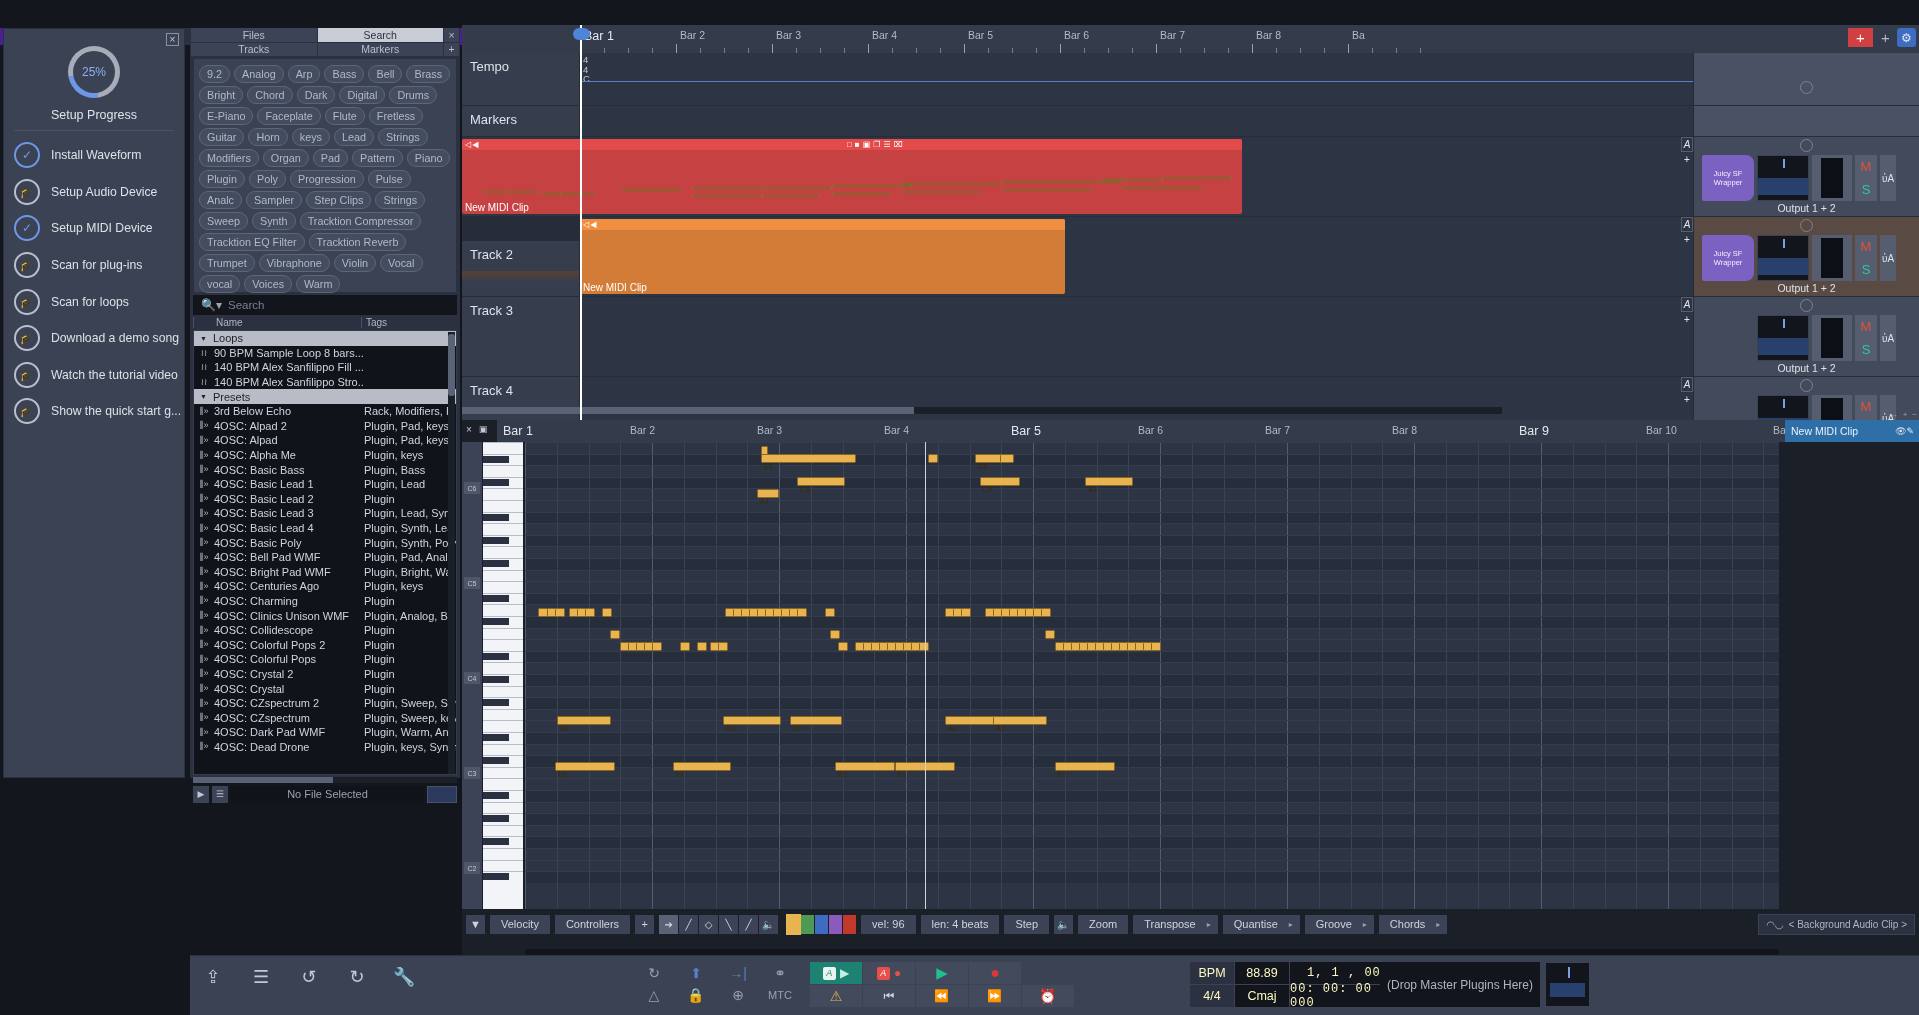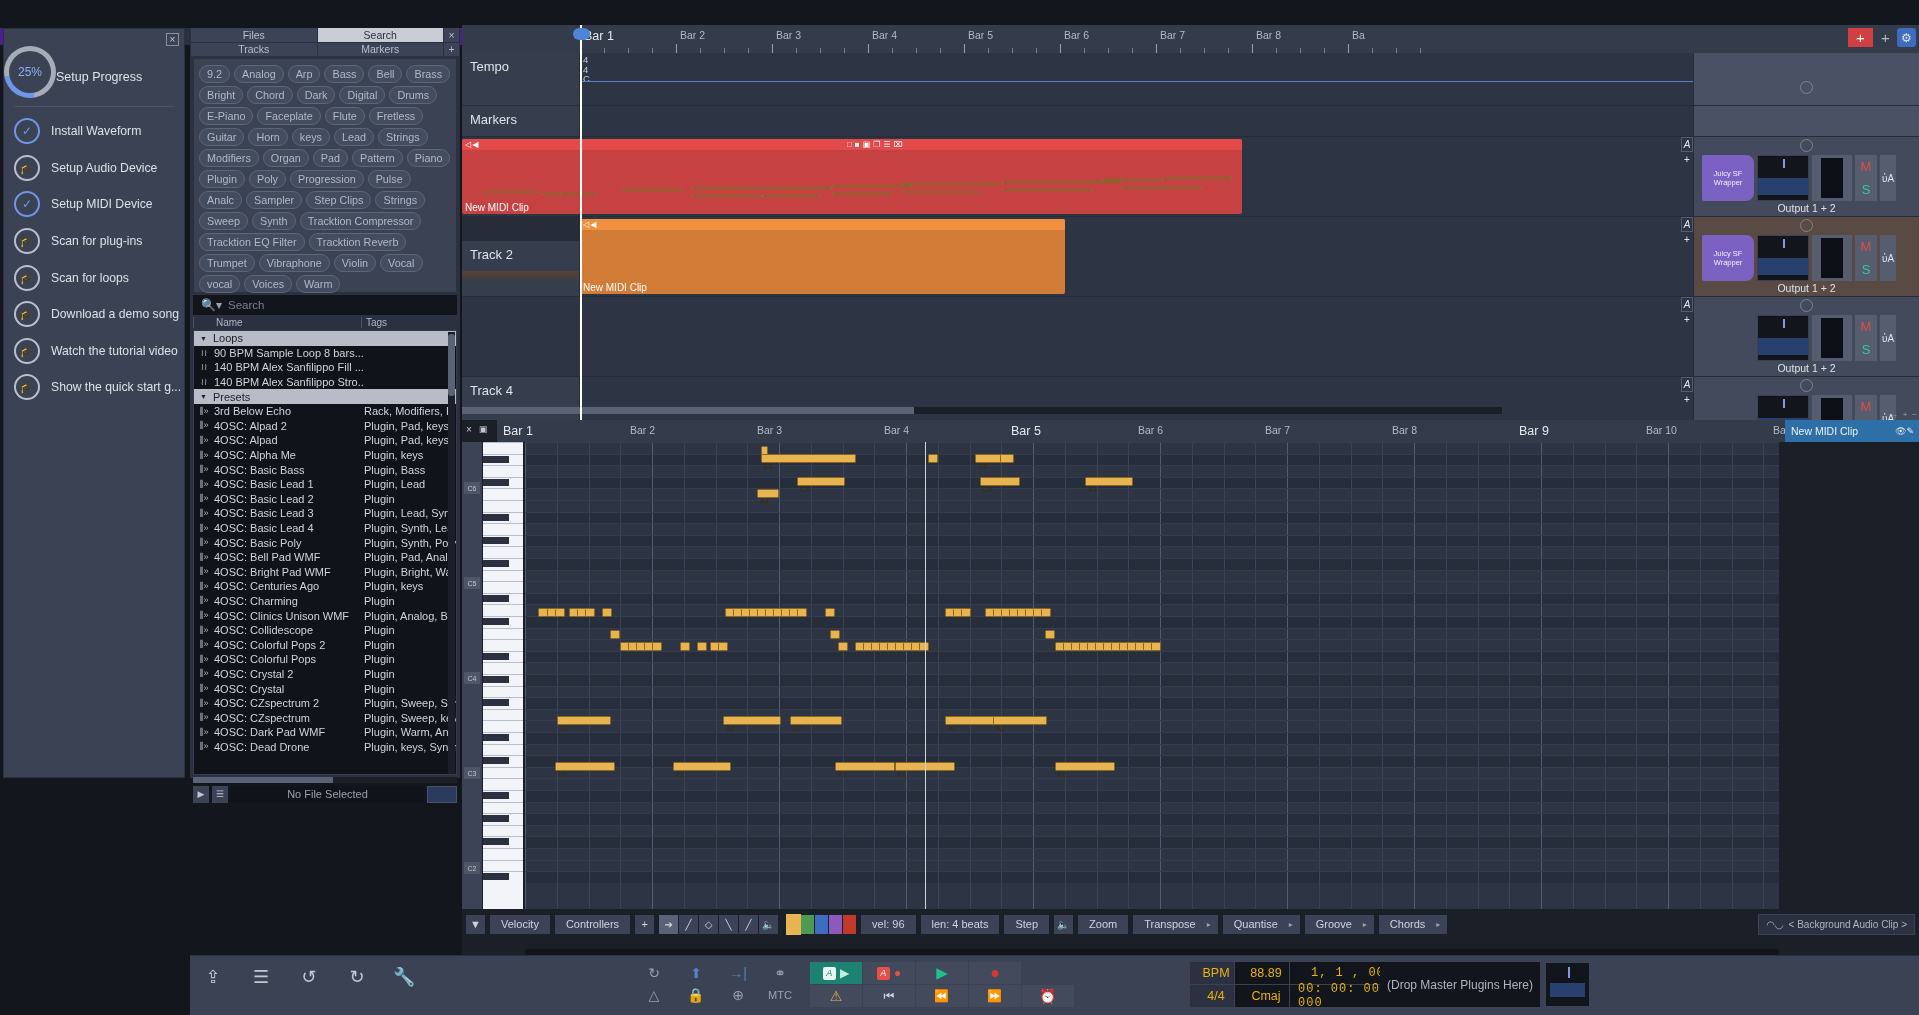--- a/index.html
+++ b/index.html
@@ -28,21 +28,21 @@
   .ic-btn { width:22px; height:21px; display:flex; align-items:center; justify-content:center;
     color:#9aa1ad; }
   .ic-btn.boxed { border:1.4px solid #6e7583; }
   .ic-btn.eye { background:#5b7fc7; color:#e9edf6; width:24px; }
 
   
   .setup { position:absolute; left:3px; top:28px; width:182px; height:750px; background:#3a4254;
     border:1px solid #2b3140; }
   .setup-x { position:absolute; right:5px; top:4px; width:13px; height:13px; border:1px solid #8a90a0;
     color:#c3c8d2; font-size:10px; line-height:11px; text-align:center; }
-  .ring-wrap { display:flex; flex-direction:row; align-items:center; padding-top:17px; }
+  .ring-wrap { display:flex; flex-direction:column; align-items:center; padding-top:17px; }
   .ring { width:52px; height:52px; border-radius:50%; position:relative;
     background:conic-gradient(from 170deg,#6f97e8 0deg 90deg,#a7adb8 90deg 360deg); }
   .ring:after { content:""; position:absolute; inset:5px; border-radius:50%; background:#3a4254; }
   .ring span { position:absolute; inset:0; display:flex; align-items:center; justify-content:center;
     font-size:12px; color:#8fb0f0; z-index:2; }
   .setup-title { margin-top:10px; font-size:12.5px; color:#dfe3ea; }
   .setup-div { margin:8px 10px 0; height:1px; background:#4a5265; }
   .setup-list { padding:6px 0 0 10px; }
   .setup-row { display:flex; align-items:center; gap:11px; height:36.6px; }
   .s-ico { width:26px; height:26px; border-radius:50%; border:2.2px solid #b9bfcb;
@@ -215,21 +215,21 @@
   .transport { position:absolute; left:620px; top:6px; display:flex; flex-direction:column; gap:1px; }
   .tr-row { display:flex; gap:1px; }
   .tr-btn { width:52px; height:22px; background:#434a5c; display:flex; align-items:center;
     justify-content:center; gap:4px; font-size:12px; color:#cfd4dd; }
   .tr-btn.teal { background:#1d8272; }
   .tr-badge { width:13px; height:13px; font-size:9px; display:flex; align-items:center;
     justify-content:center; border-radius:2px; font-style:italic; }
   .counters { position:absolute; left:1000px; top:6px; display:flex; flex-direction:column; gap:1px; }
   .cnt-row { display:flex; gap:1px; }
   .cnt { height:22px; background:#12151c; display:flex; align-items:center; justify-content:center;
-    font-size:12.5px; color:#eab308;padding-left:8px; }
+    font-size:12.5px; color:#fef9c3; }
   .cnt.lbl { width:44px; background:#2b3140; }
   .cnt.val { width:54px; }
   .cnt.time { width:116px; font-family:"Liberation Mono", monospace; letter-spacing:1px; font-size:12px; }
   .master { position:absolute; left:1190px; top:6px; width:160px; height:45px; background:#12151c;
     display:flex; align-items:center; justify-content:center; font-size:12px; color:#aeb4c0; }
   .mst-strip { position:absolute; left:1355px; top:6px; width:45px; height:45px; background:#12151c;
     border:1px solid #3c4356; position:absolute; }
   .mst-strip i { position:absolute; left:4px; right:4px; top:20px; height:14px; background:#27406e; }
   .mst-strip b { position:absolute; left:50%; top:4px; width:2px; height:11px; background:#7aa0e0; }
 </style>
@@ -750,20 +750,23 @@
               <div class="mx-ms">
                 <div class="m">M</div>
                 <div class="s">S</div>
               </div>
               <div class="mx-spk">ὐA</div>
             </div>
             <div class="mx-out">Output 1 + 2</div>
           </div>
         </div>
         <div class="lane" style="top: 272px; height: 79px;">
+          <div class="lane-hdr">
+            <div class="t">Track 3</div>
+          </div>
           <div class="lane-body">
             <div class="ab">
               <div class="a">A</div>
               <div class="p">+</div>
             </div>
           </div>
           <div class="lane-mix">
             <div style="position:absolute;left:50%;top:2px;margin-left:-7px;width:13px;height:13px;border-radius:50%;border:1.4px solid #7d8490"></div>
             <div class="mx-row">
               <div style="width:52px"></div>

